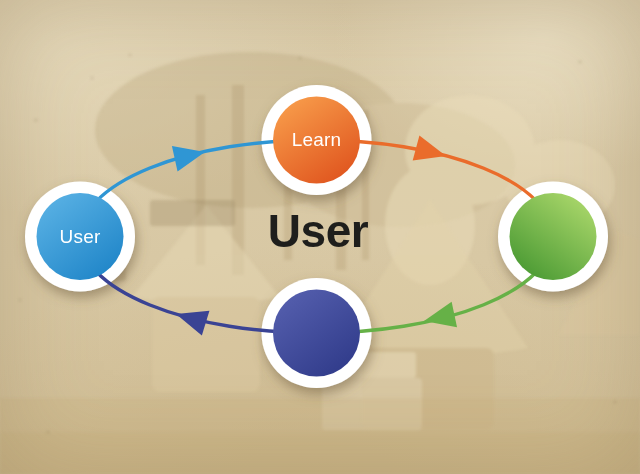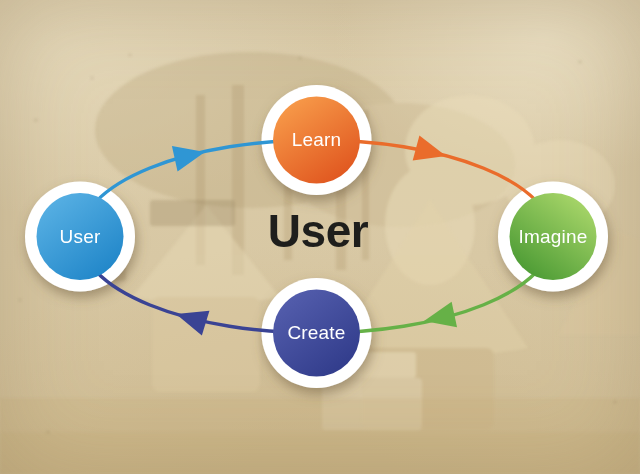--- a/index.html
+++ b/index.html
@@ -125,18 +125,16 @@
     <polygon points="0,0 -31,13 -31,-13" transform="translate(424,321) rotate(168)" fill="#66b147"></polygon>
     <polygon points="0,0 -31,13 -31,-13" transform="translate(176,314) rotate(-163)" fill="#3a4394"></polygon>
 
     <circle cx="316.5" cy="140" r="43.5" fill="url(#grad-learn)"></circle>
     <circle cx="553" cy="236.5" r="43.5" fill="url(#grad-imagine)"></circle>
     <circle cx="316.5" cy="333" r="43.5" fill="url(#grad-create)"></circle>
     <circle cx="80" cy="236.5" r="43.5" fill="url(#grad-test)"></circle>
   </svg>
 
   <div class="node-label" style="left:316.5px;top:140px">Learn</div>
-  <div class="node-label" style="left:553px;top:236.5px">Imagine</div>
-  <div class="node-label" style="left:316.5px;top:333px">Create</div>
   <div class="node-label" style="left:80px;top:236.5px">User</div>
   <div class="center-title" style="left:318px;top:231px">User</div>
 
 </div>
 
 </body></html>

